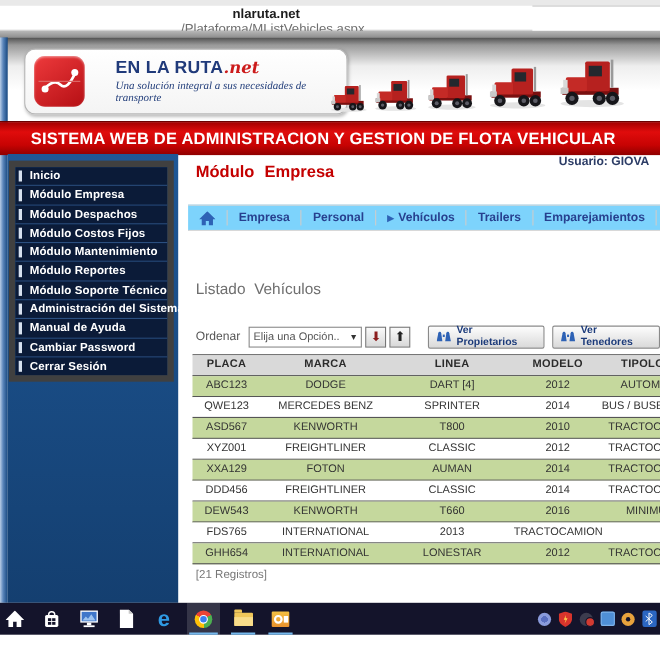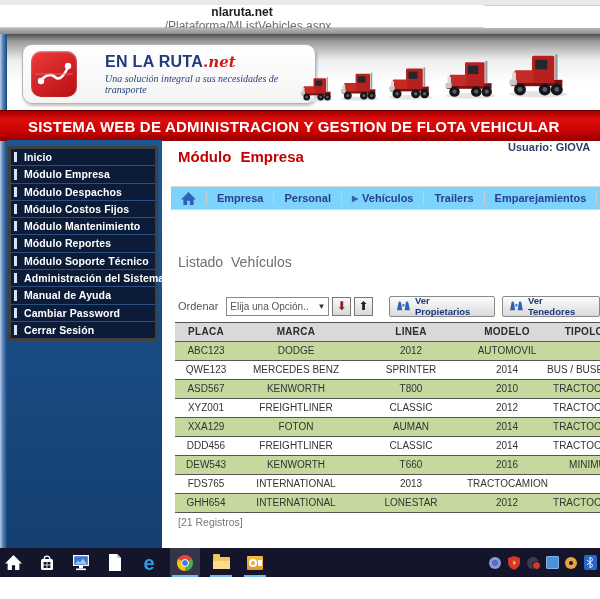--- a/index.html
+++ b/index.html
@@ -31,21 +31,21 @@
 
   
   .banner{position:absolute;left:0;top:110px;width:600px;height:30px;
     background:linear-gradient(180deg,#a30000 0,#e00c0c 30%,#c70303 70%,#8f0000 100%);
     border-top:1px solid #6b0000;display:flex;align-items:center;}
   .banner span{color:#fff;font-weight:700;font-size:15px;letter-spacing:.2px;padding-left:28px;white-space:nowrap;}
 
   
   .side-panel{position:absolute;left:7px;top:140px;width:155px;height:408px;
     background:linear-gradient(180deg,#1e5796,#143f70);}
-  .menu{position:absolute;left:8px;top:146px;width:150px;border:3px solid #404040;box-sizing:border-box;}
+  .menu{position:absolute;left:8px;top:146px;width:150px;border:6px solid #404040;box-sizing:border-box;}
   .mitem{position:relative;height:16.3px;line-height:16.3px;background:#0b1b38;border-bottom:1px solid #2b4f80;
     color:#fff;font-size:10.5px;font-weight:700;padding-left:13px;white-space:nowrap;cursor:pointer;letter-spacing:.1px;}
   .mitem:last-child{border-bottom:none;}
   .mitem::before{content:"";position:absolute;left:3px;top:3px;bottom:3px;width:3px;background:#d7e1ef;}
 
   
   .usuario{position:absolute;left:508px;top:141px;font-size:11px;font-weight:600;color:#2d3d66;white-space:nowrap;}
   .module-title{position:absolute;left:178px;top:148px;font-size:15px;font-weight:700;color:#c40000;word-spacing:5px;}
   .tabbar{position:absolute;left:171px;top:186px;width:429px;height:22px;background:#7dd3fc;
     border-top:1px solid #d8d8d8;border-bottom:1px solid #d8d8d8;display:flex;align-items:center;white-space:nowrap;overflow:hidden;}
@@ -252,20 +252,21 @@
       <div class="trow head">
         <div>PLACA</div>
         <div>MARCA</div>
         <div>LINEA</div>
         <div>MODELO</div>
         <div>TIPOLOGIA</div>
       </div>
       <div class="trow green">
         <div>ABC123</div>
         <div>DODGE</div>
+        <div>DART [4]</div>
         <div>2012</div>
         <div>AUTOMOVIL</div>
       </div>
       <div class="trow white">
         <div>QWE123</div>
         <div>MERCEDES BENZ</div>
         <div>SPRINTER</div>
         <div>2014</div>
         <div>BUS / BUSETA / MICROBUS</div>
       </div>

